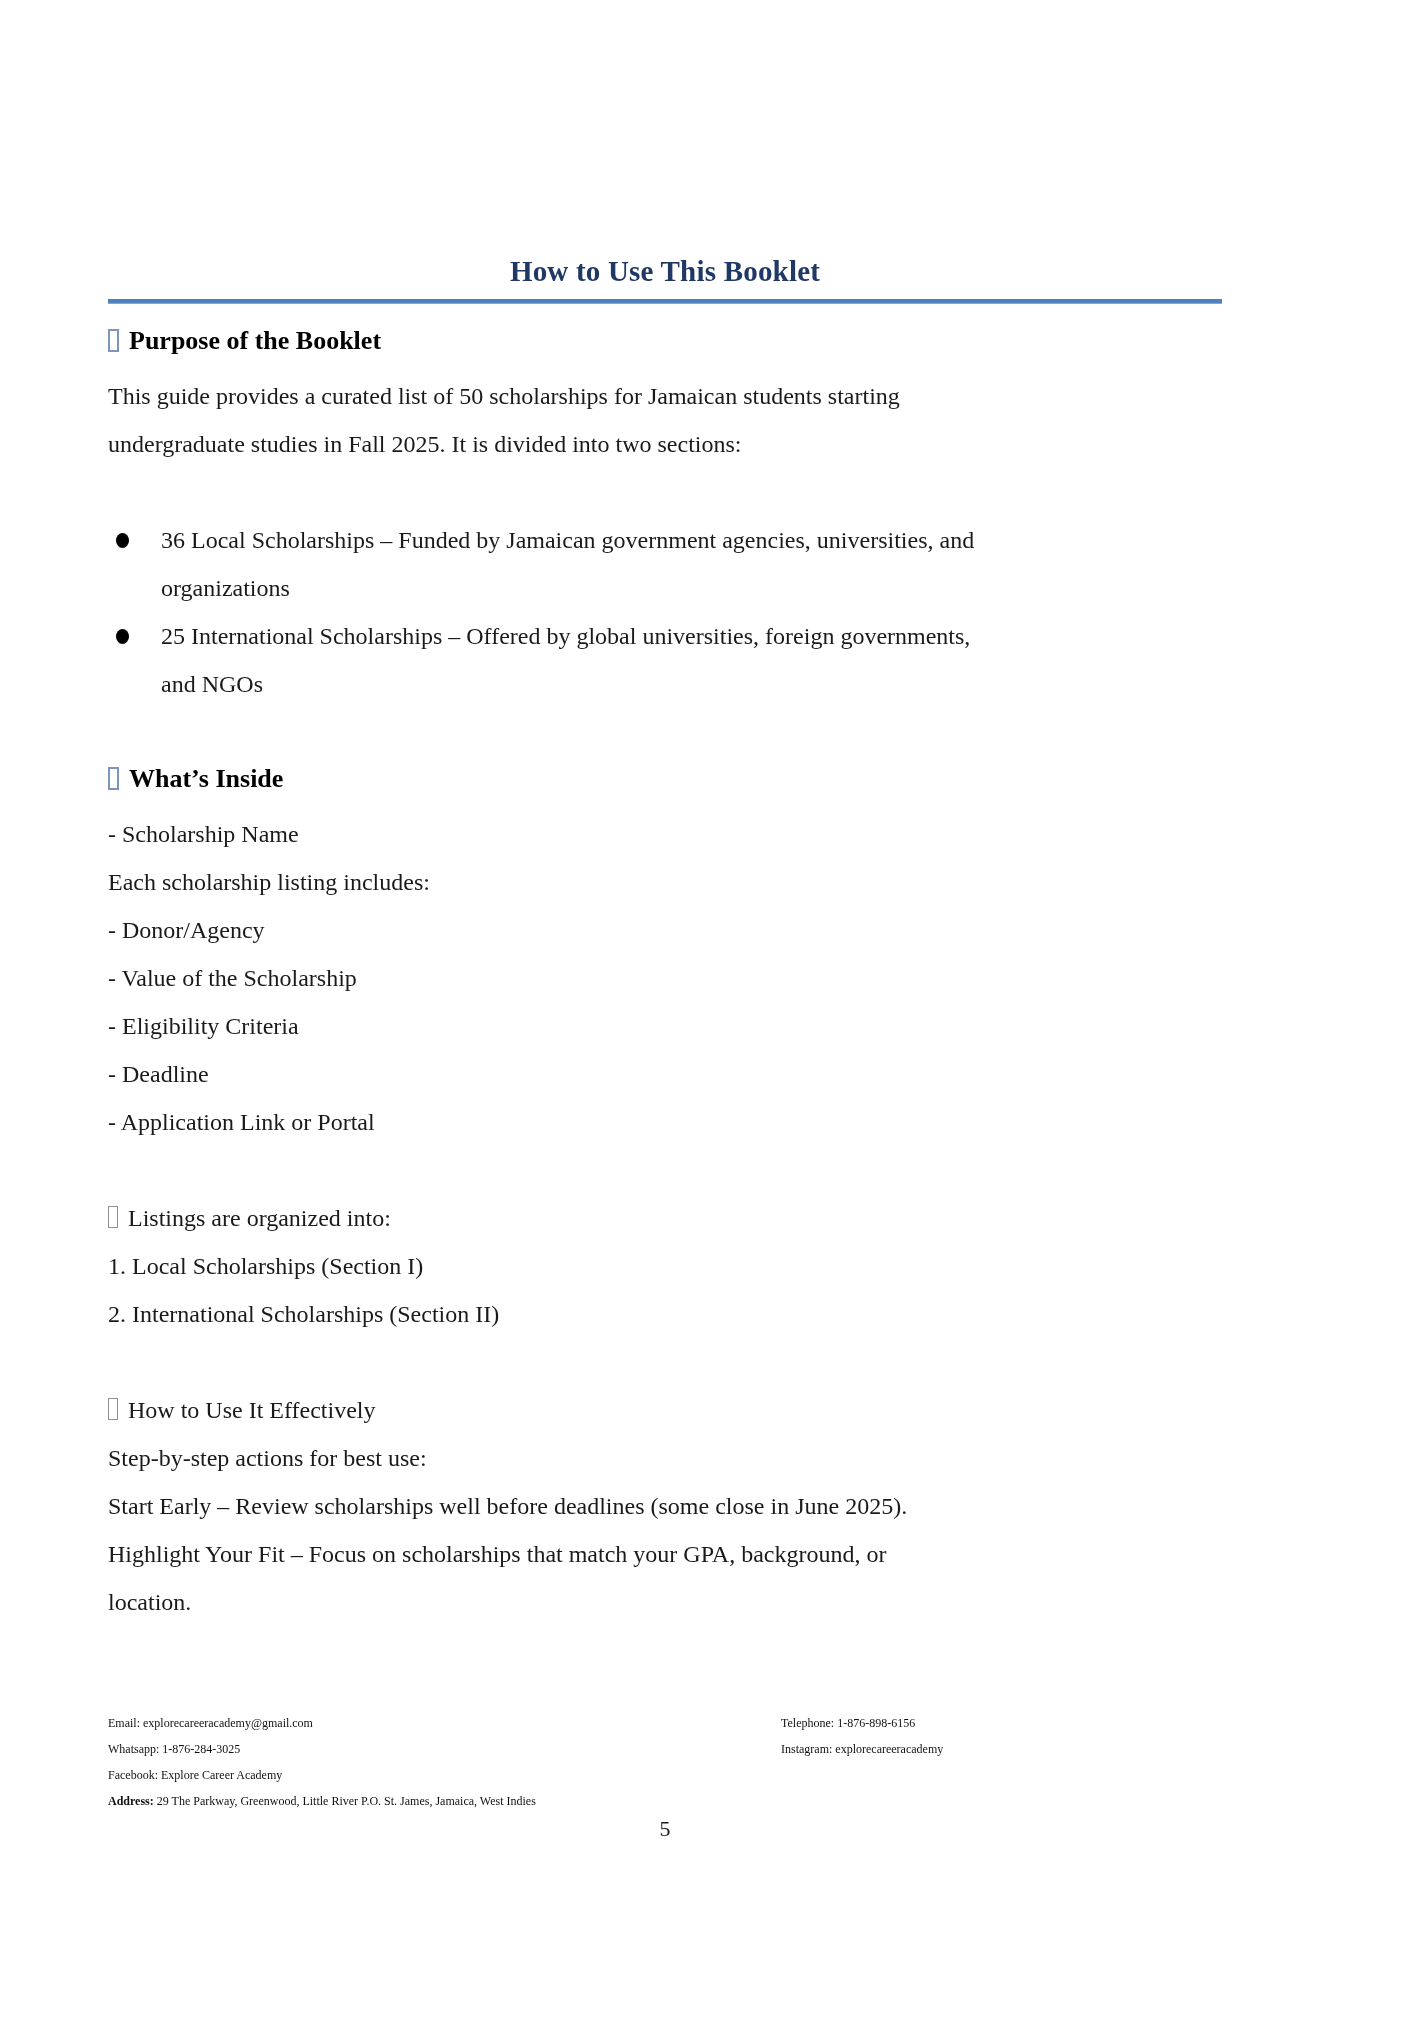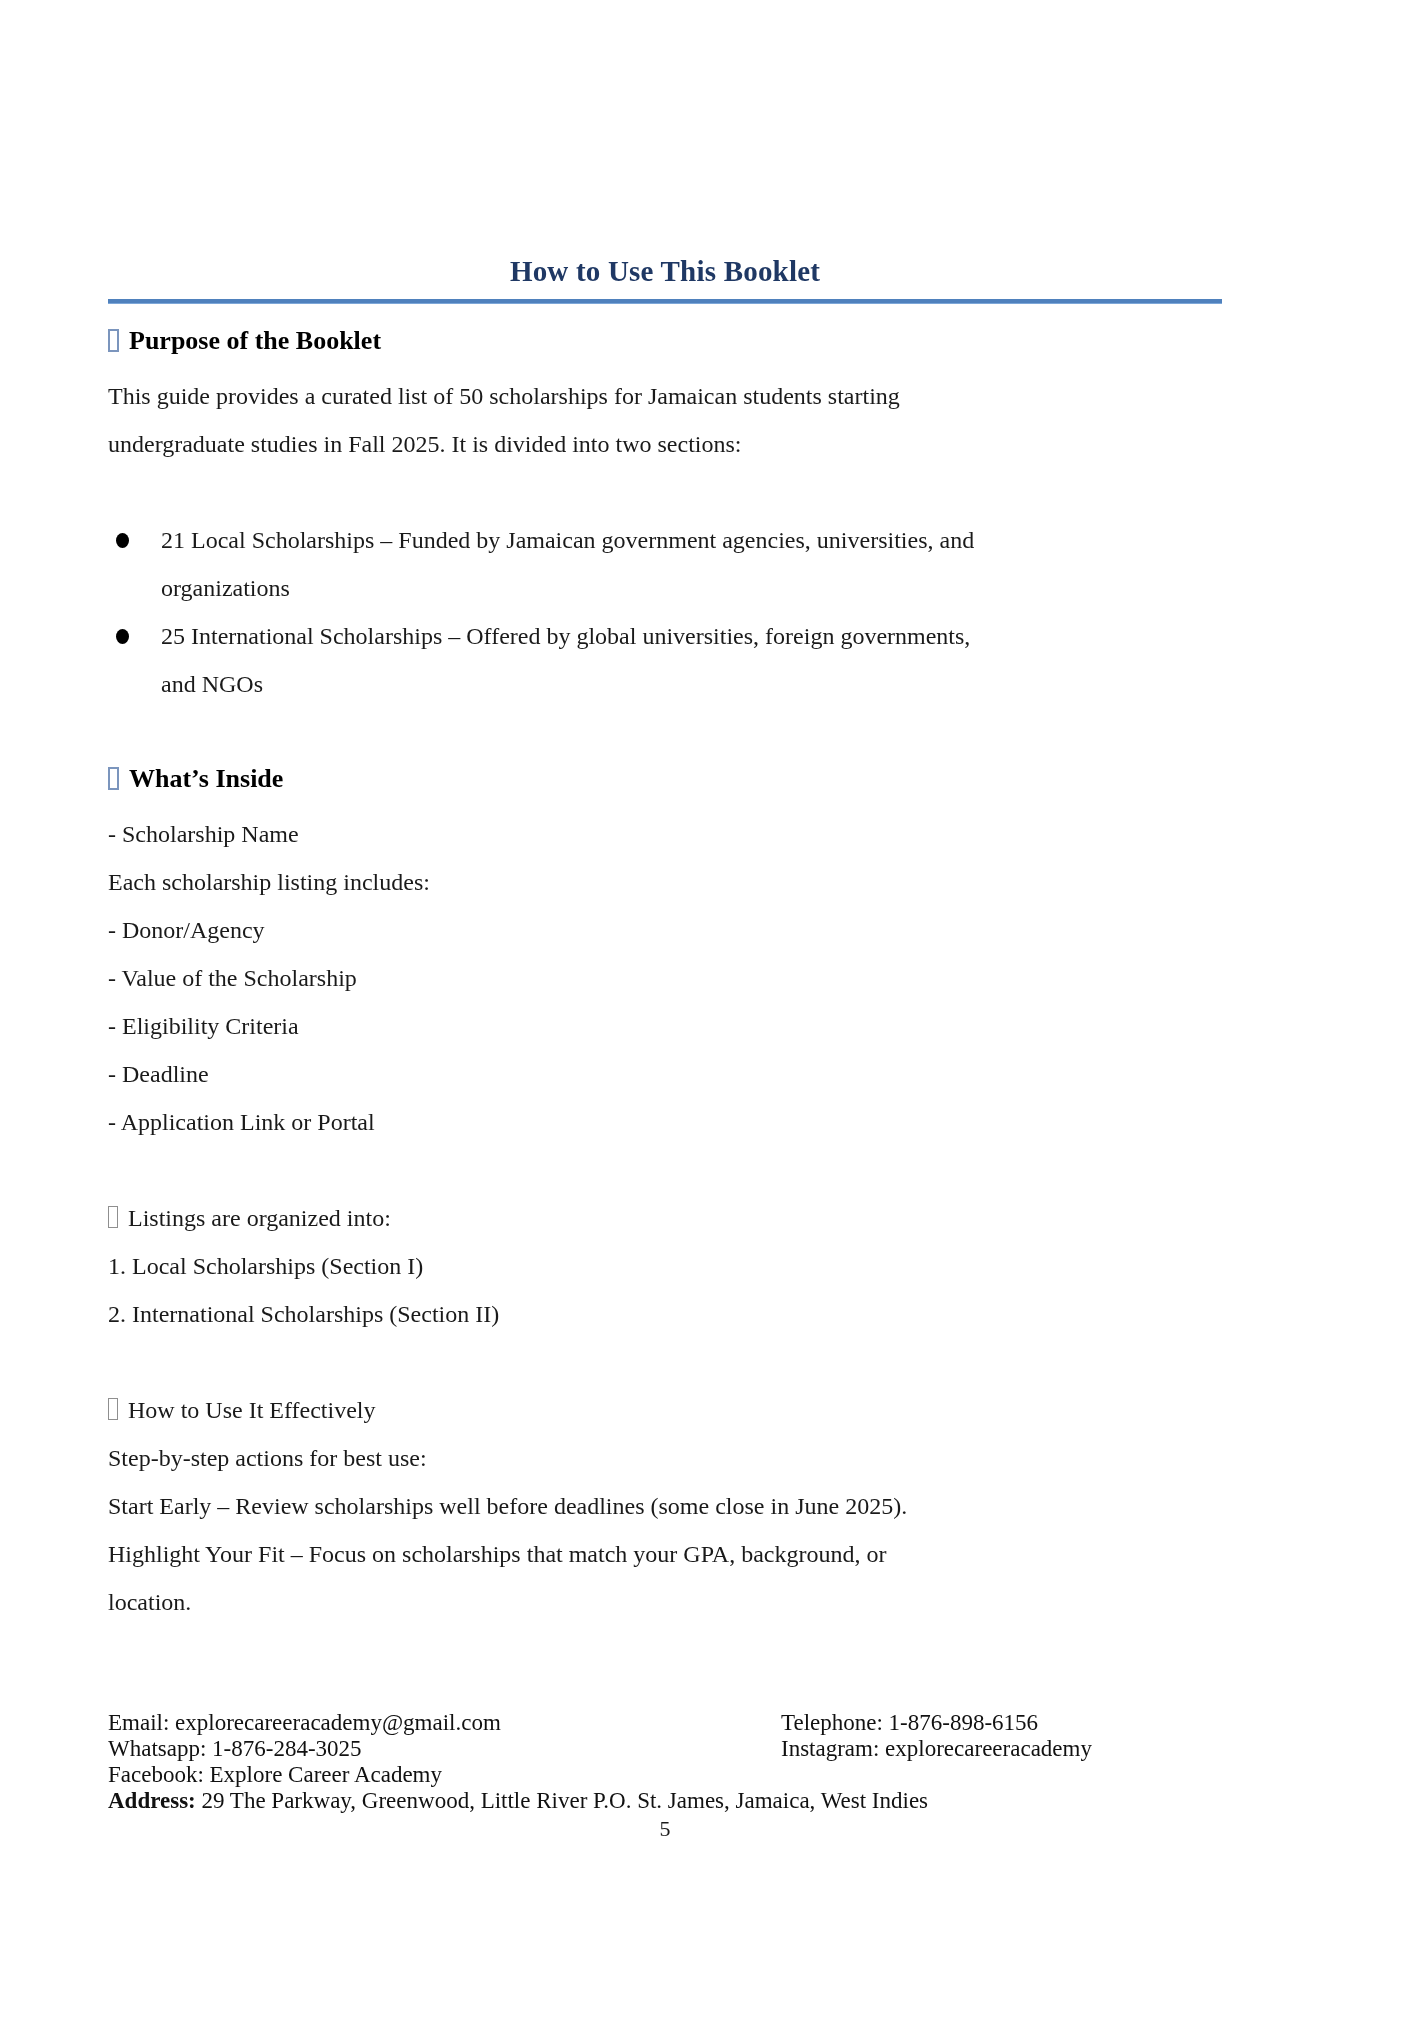--- a/index.html
+++ b/index.html
@@ -65,21 +65,21 @@
     margin:17px 32px 0 8px;
   }
   .bullet-text { flex:1 1 auto; }
   .section-block { margin-top:48px; }
   .list-block { margin-top:14px; }
   .howto-block { margin-top:48px; }
   .footer {
     margin:84px 0 0 0;
     display:grid;
     grid-template-columns:673px 1fr;
-    font-size:23px;
+    font-size:12px;
     line-height:26px;
     color:#111;
   }
   .footer .cell { white-space:nowrap; }
   .footer .full { grid-column:1 / span 2; }
   .footer .lbl-bold { font-weight:bold; }
   .page-number {
     text-align:center;
     font-size:22px;
     line-height:26px;
@@ -101,21 +101,21 @@
 
     <div class="para">
       <div class="body-line">This guide provides a curated list of 50 scholarships for Jamaican students starting</div>
       <div class="body-line">undergraduate studies in Fall 2025. It is divided into two sections:</div>
     </div>
 
     <div class="bullet-list">
       <div class="bullet-row">
         <span class="bullet-marker"></span>
         <div class="bullet-text">
-          <div class="body-line">21 Local Scholarships – Funded by Jamaican government agencies, universities, and</div>
+          <div class="body-line">36 Local Scholarships – Funded by Jamaican government agencies, universities, and</div>
           <div class="body-line">organizations</div>
         </div>
       </div>
       <div class="bullet-row">
         <span class="bullet-marker"></span>
         <div class="bullet-text">
           <div class="body-line">25 International Scholarships – Offered by global universities, foreign governments,</div>
           <div class="body-line">and NGOs</div>
         </div>
       </div>

